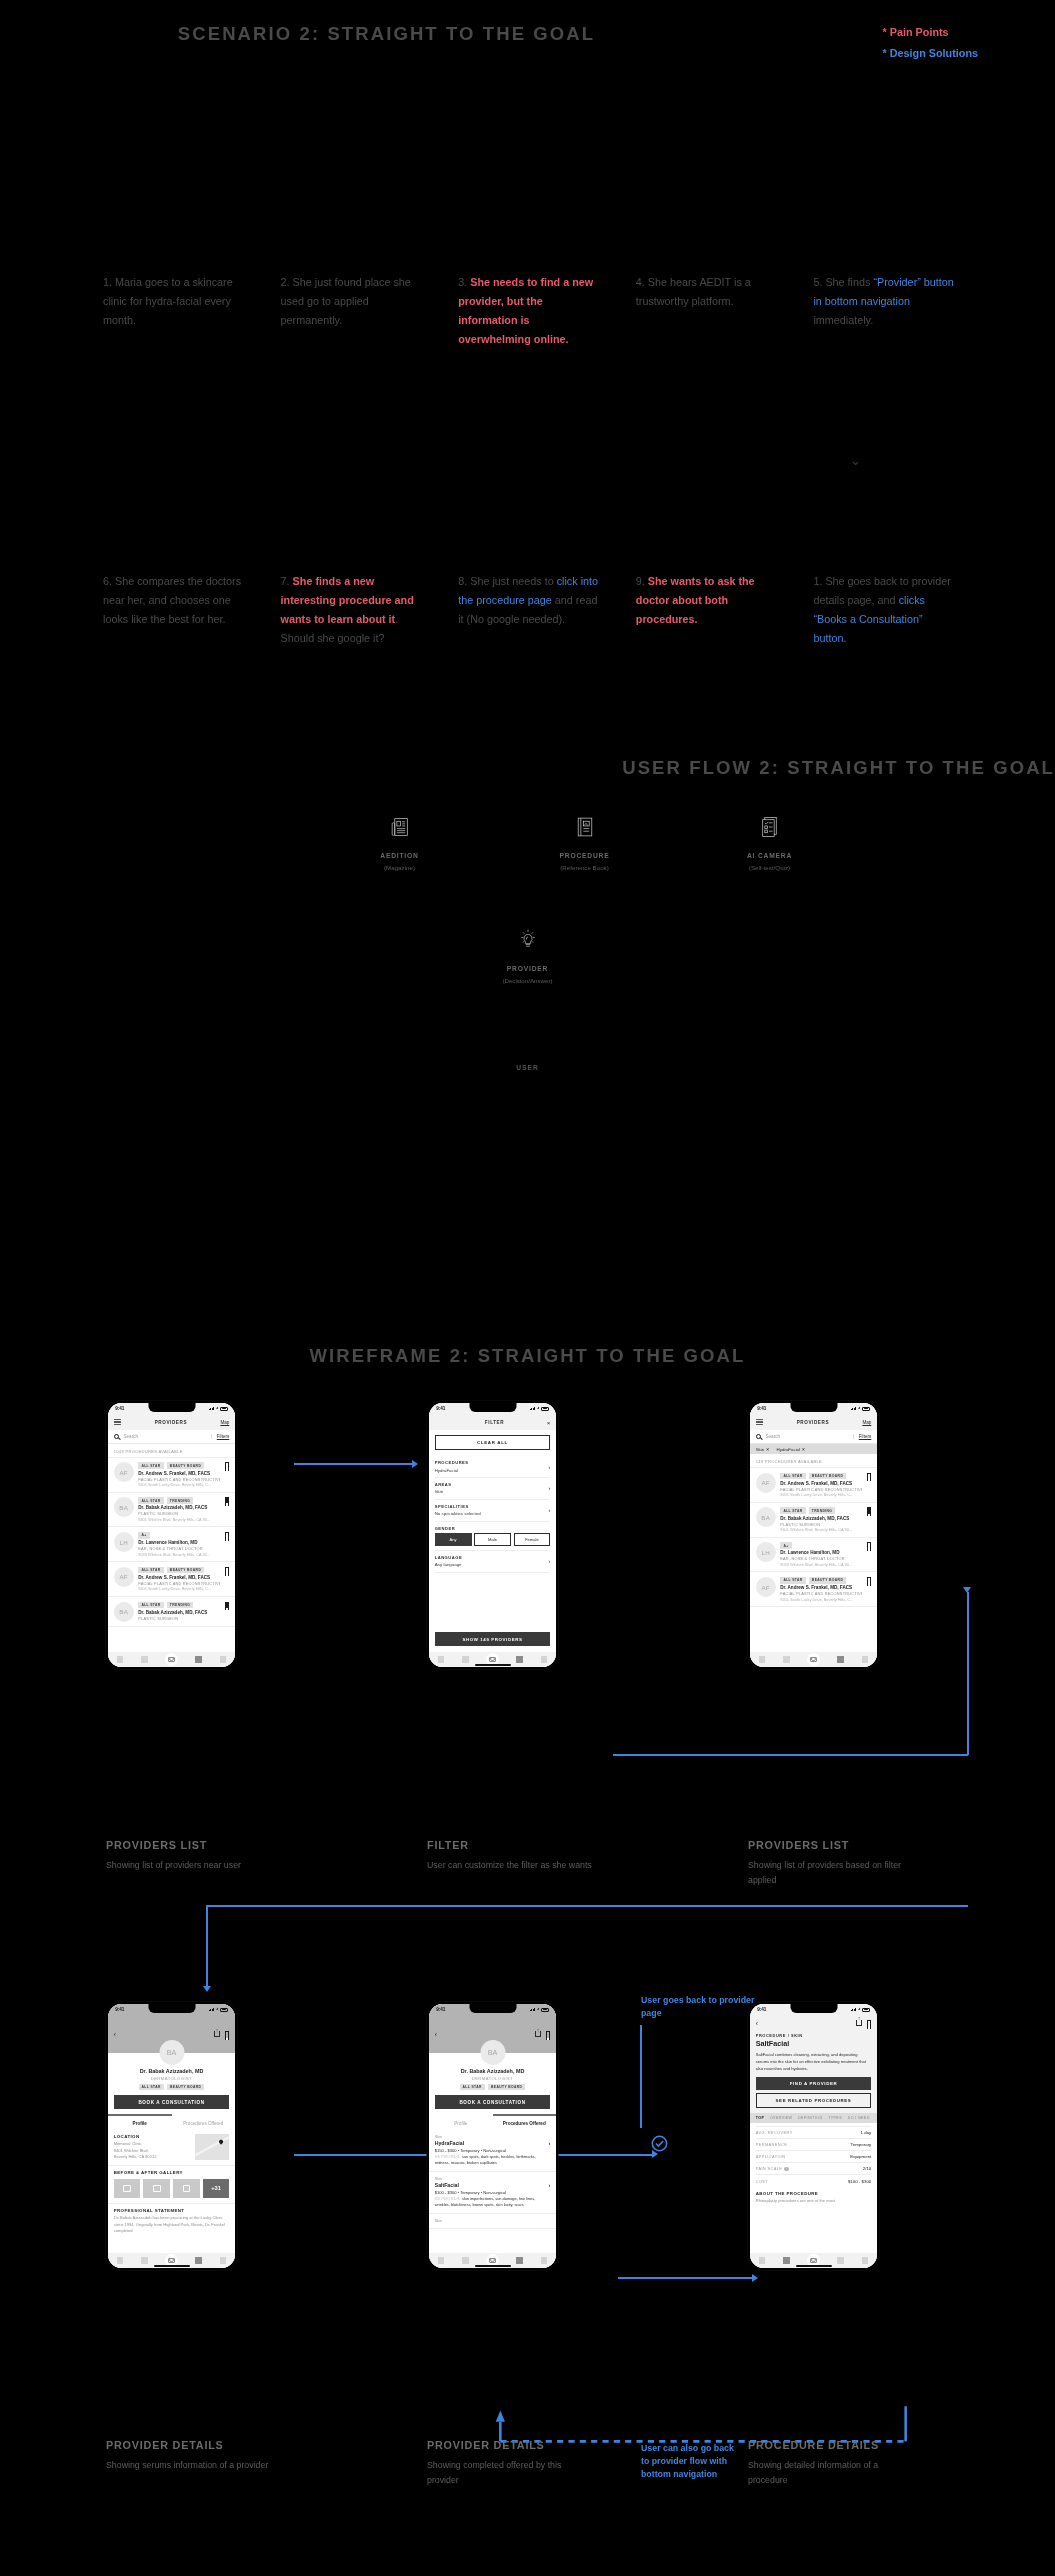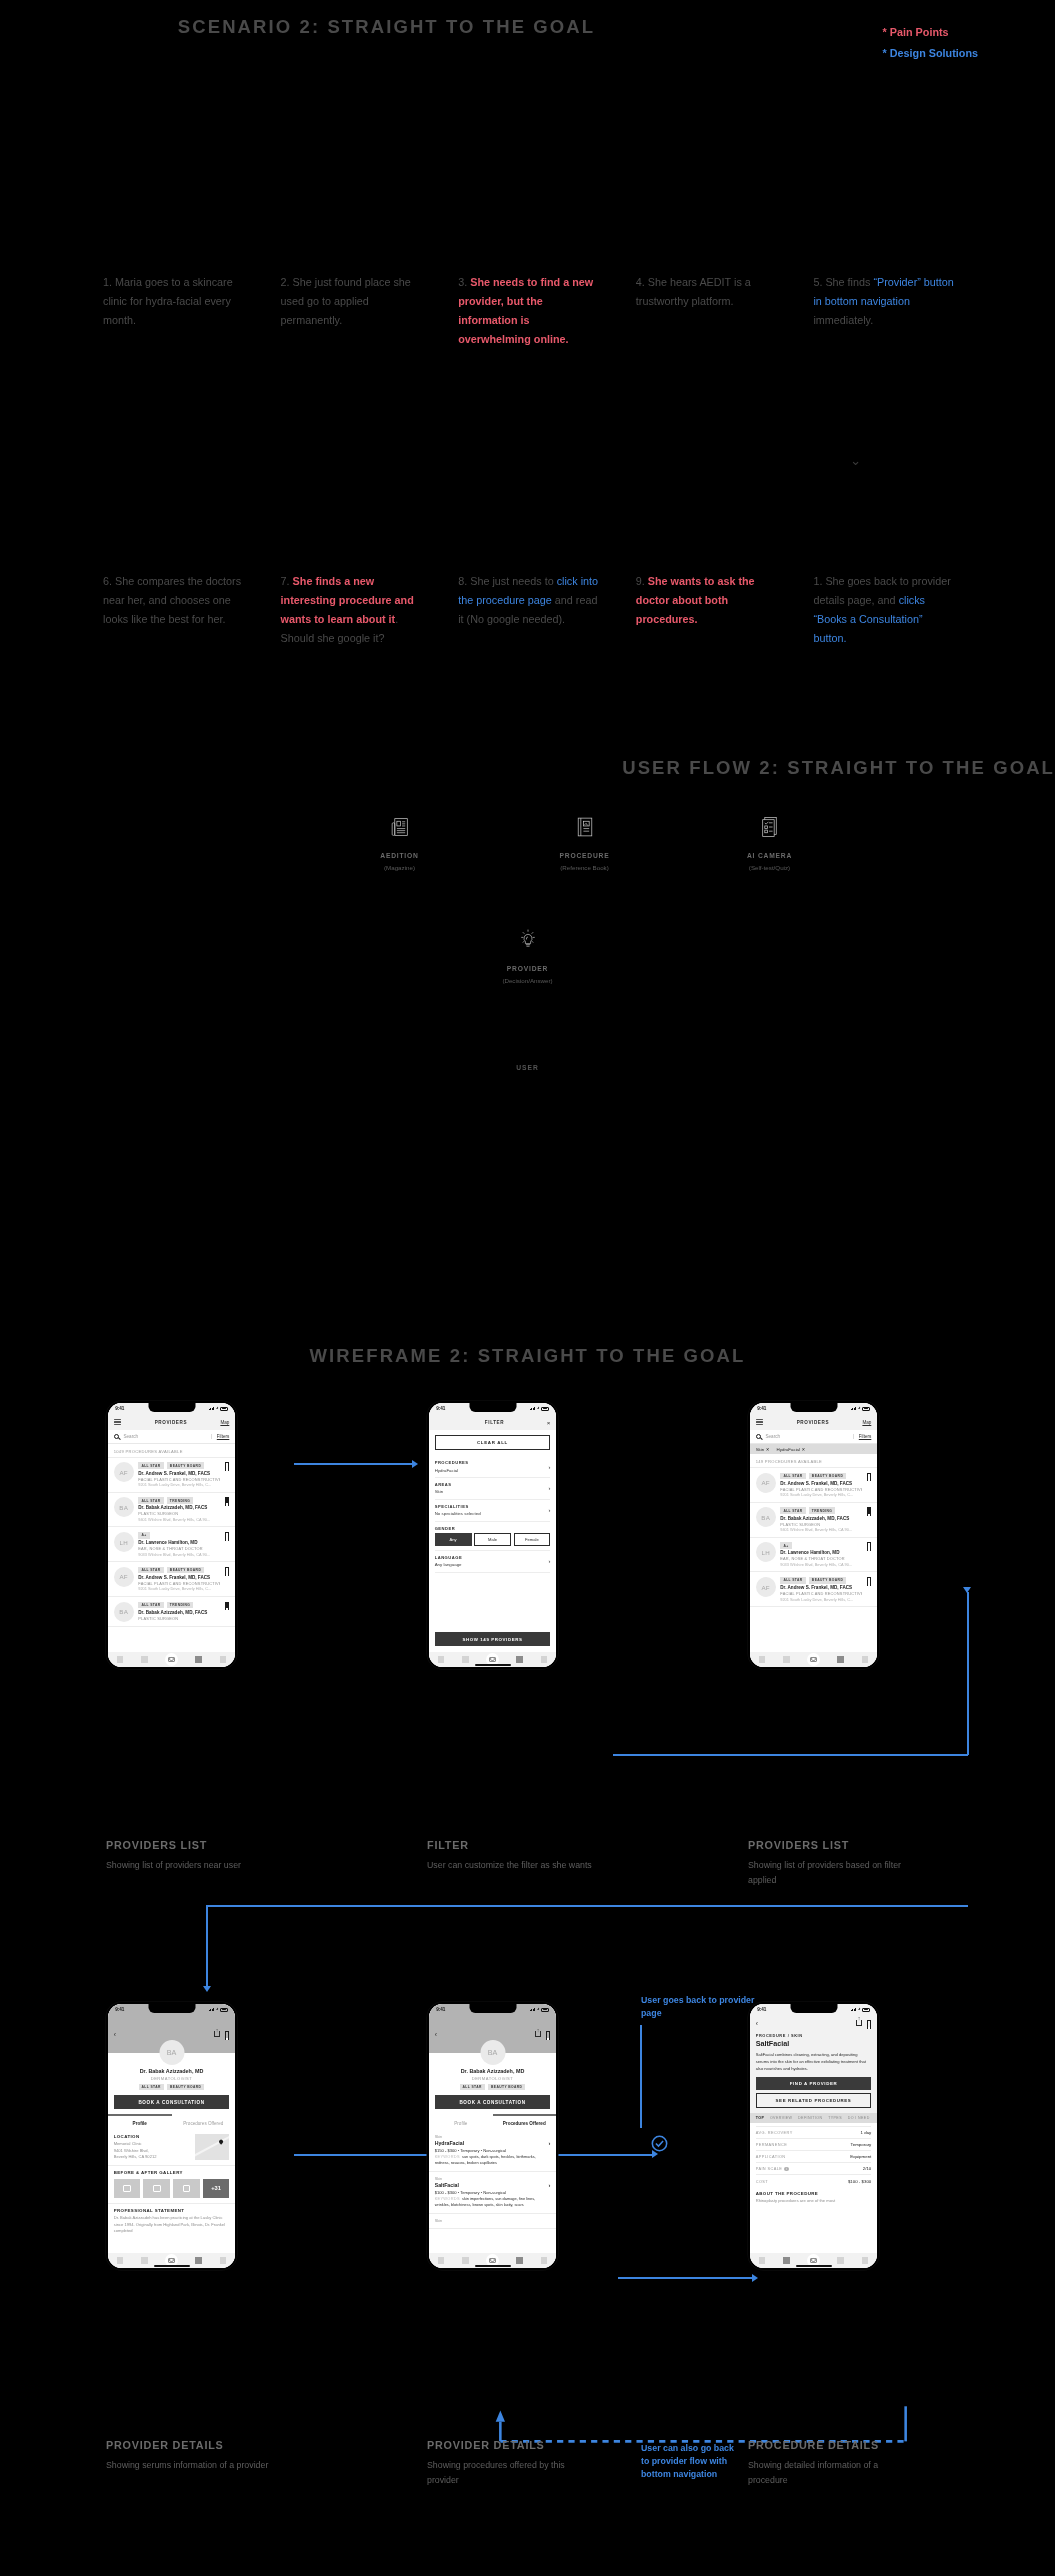--- a/index.html
+++ b/index.html
@@ -173,21 +173,21 @@
   .arrowhead{position:absolute;width:0;height:0;}
 </style>
 </head>
 <body>
 
 <div class="legend">
   <div class="pain">* Pain Points</div>
   <div class="sol">* Design Solutions</div>
 </div>
 
-<div class="sec-title" style="position:absolute;top:16px;left:0;width:773px;">SCENARIO 2: STRAIGHT TO THE GOAL</div>
+<div class="sec-title" style="position:absolute;top:23px;left:0;width:773px;">SCENARIO 2: STRAIGHT TO THE GOAL</div>
 
 <div class="steps-row" id="steps-row-1" style="top:273px;">
     <div class="step"><span>1.</span><span> Maria goes to a skincare clinic for hydra-facial every month.</span></div>
     <div class="step"><span>2.</span><span> She just found place she used go to applied permanently.</span></div>
     <div class="step"><span>3.</span><span> </span><span class="red">She needs to find a new provider, but the information is overwhelming online.</span></div>
     <div class="step"><span>4.</span><span> She hears AEDIT is a trustworthy platform.</span></div>
     <div class="step"><span>5.</span><span> She finds </span><span class="blue">“Provider” button in bottom navigation</span><span> immediately.</span></div>
   </div>
 <div class="chev">⌄</div>
 <div class="steps-row" id="steps-row-2" style="top:572px;">
@@ -830,19 +830,19 @@
     </div>
   </div>
 </div>
 
 <div class="caption" style="left:106px;top:2439px;">
   <div class="cap-t">PROVIDER DETAILS</div>
   <div class="cap-d">Showing serums information of a provider</div>
 </div>
 <div class="caption" style="left:427px;top:2439px;width:155px;">
   <div class="cap-t">PROVIDER DETAILS</div>
-  <div class="cap-d">Showing procedures offered by this provider</div>
+  <div class="cap-d">Showing completed offered by this provider</div>
 </div>
 <div class="caption" style="left:748px;top:2439px;">
   <div class="cap-t">PROCEDURE DETAILS</div>
   <div class="cap-d">Showing detailed information of a procedure</div>
 </div>
 
 
 </body></html>

